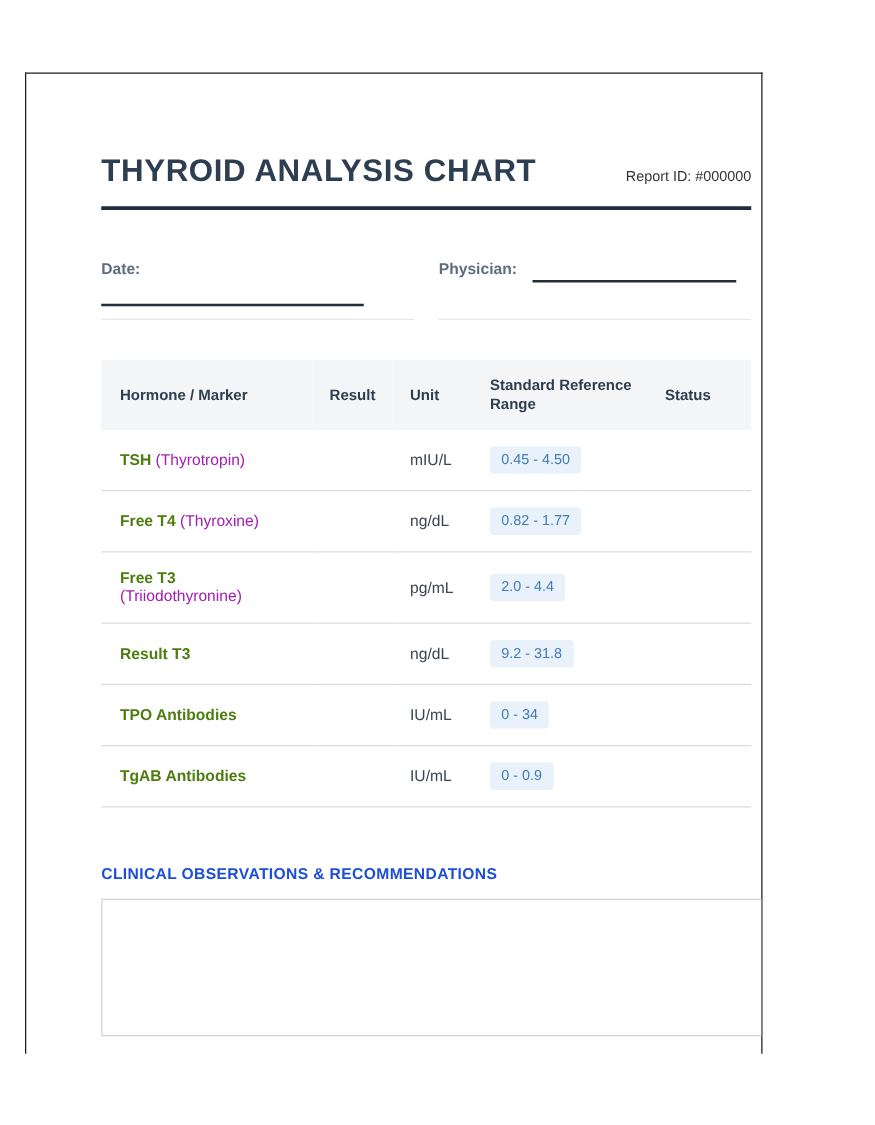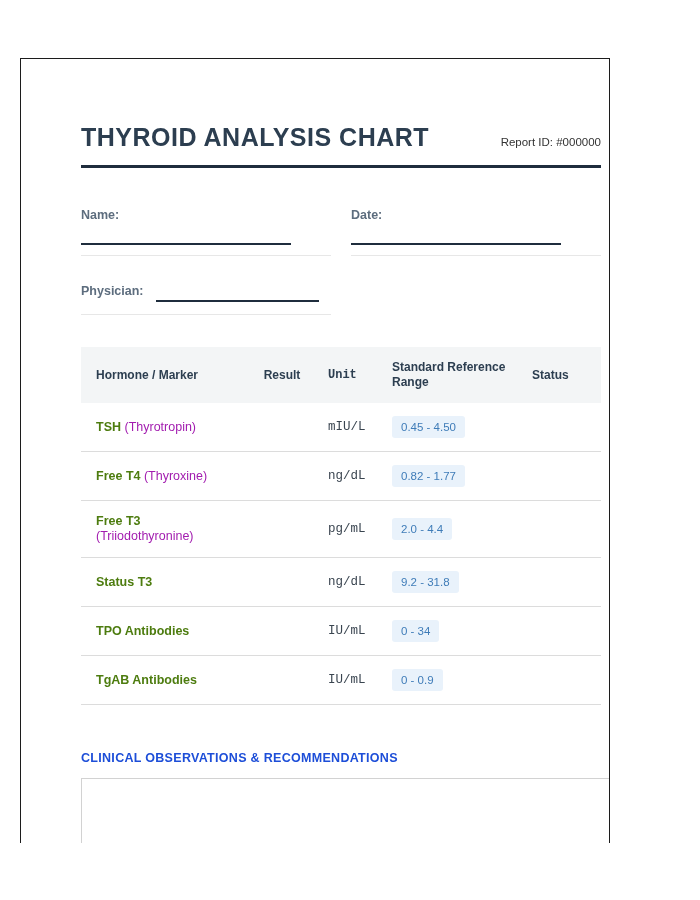--- a/index.html
+++ b/index.html
@@ -95,21 +95,21 @@
     color: #2c3e50;
     font-size: 12px;
     font-weight: bold;
     text-align: left;
     padding: 13px 8px;
     line-height: 15px;
     vertical-align: middle;
   }
   table.results th.c1, table.results td.c1 { padding-left: 15px; }
   table.results th.c2, table.results td.c2 { text-align: center; }
-  table.results th.c3, table.results td.c3 { padding-left: 14px; font-family: Liberation Mono, monospace; }
+  table.results th.c3, table.results td.c3 { padding-left: 14px; }
   table.results th.c4, table.results td.c4 { padding-left: 20px; }
   table.results th.c5, table.results td.c5 { text-align: left; padding-right: 9px; }
   table.results tbody td {
     border-bottom: 1px solid #dcdcdc;
     font-size: 12.5px;
     color: #3a4550;
     padding: 13px 8px;
     line-height: 15px;
     vertical-align: middle;
   }
@@ -151,24 +151,20 @@
   <div class="content">
 
     <div class="title-row">
       <div class="page-title">THYROID ANALYSIS CHART</div>
       <div class="report-id">Report ID: #000000</div>
     </div>
     <div class="title-rule"></div>
 
     <div class="form-grid">
       <div class="form-group">
-        <span class="form-label">Name:</span>
-        <div class="write-line block-line"></div>
-      </div>
-      <div class="form-group">
         <span class="form-label">Date:</span>
         <div class="write-line block-line"></div>
       </div>
       <div class="form-group r2">
         <div class="inline-group-row">
           <span class="form-label">Physician:</span>
           <div class="write-line inline-line"></div>
         </div>
       </div>
     </div>
@@ -206,21 +202,21 @@
           <td class="c5"></td>
         </tr>
         <tr class="stacked">
           <td class="c1"><span class="marker-name">Free T3</span> <span class="marker-note">(Triiodothyronine)</span></td>
           <td class="c2"></td>
           <td class="c3">pg/mL</td>
           <td class="c4"><span class="range-badge">2.0 - 4.4</span></td>
           <td class="c5"></td>
         </tr>
         <tr>
-          <td class="c1"><span class="marker-name">Status T3</span></td>
+          <td class="c1"><span class="marker-name">Result T3</span></td>
           <td class="c2"></td>
           <td class="c3">ng/dL</td>
           <td class="c4"><span class="range-badge">9.2 - 31.8</span></td>
           <td class="c5"></td>
         </tr>
         <tr>
           <td class="c1"><span class="marker-name">TPO Antibodies</span></td>
           <td class="c2"></td>
           <td class="c3">IU/mL</td>
           <td class="c4"><span class="range-badge">0 - 34</span></td>

